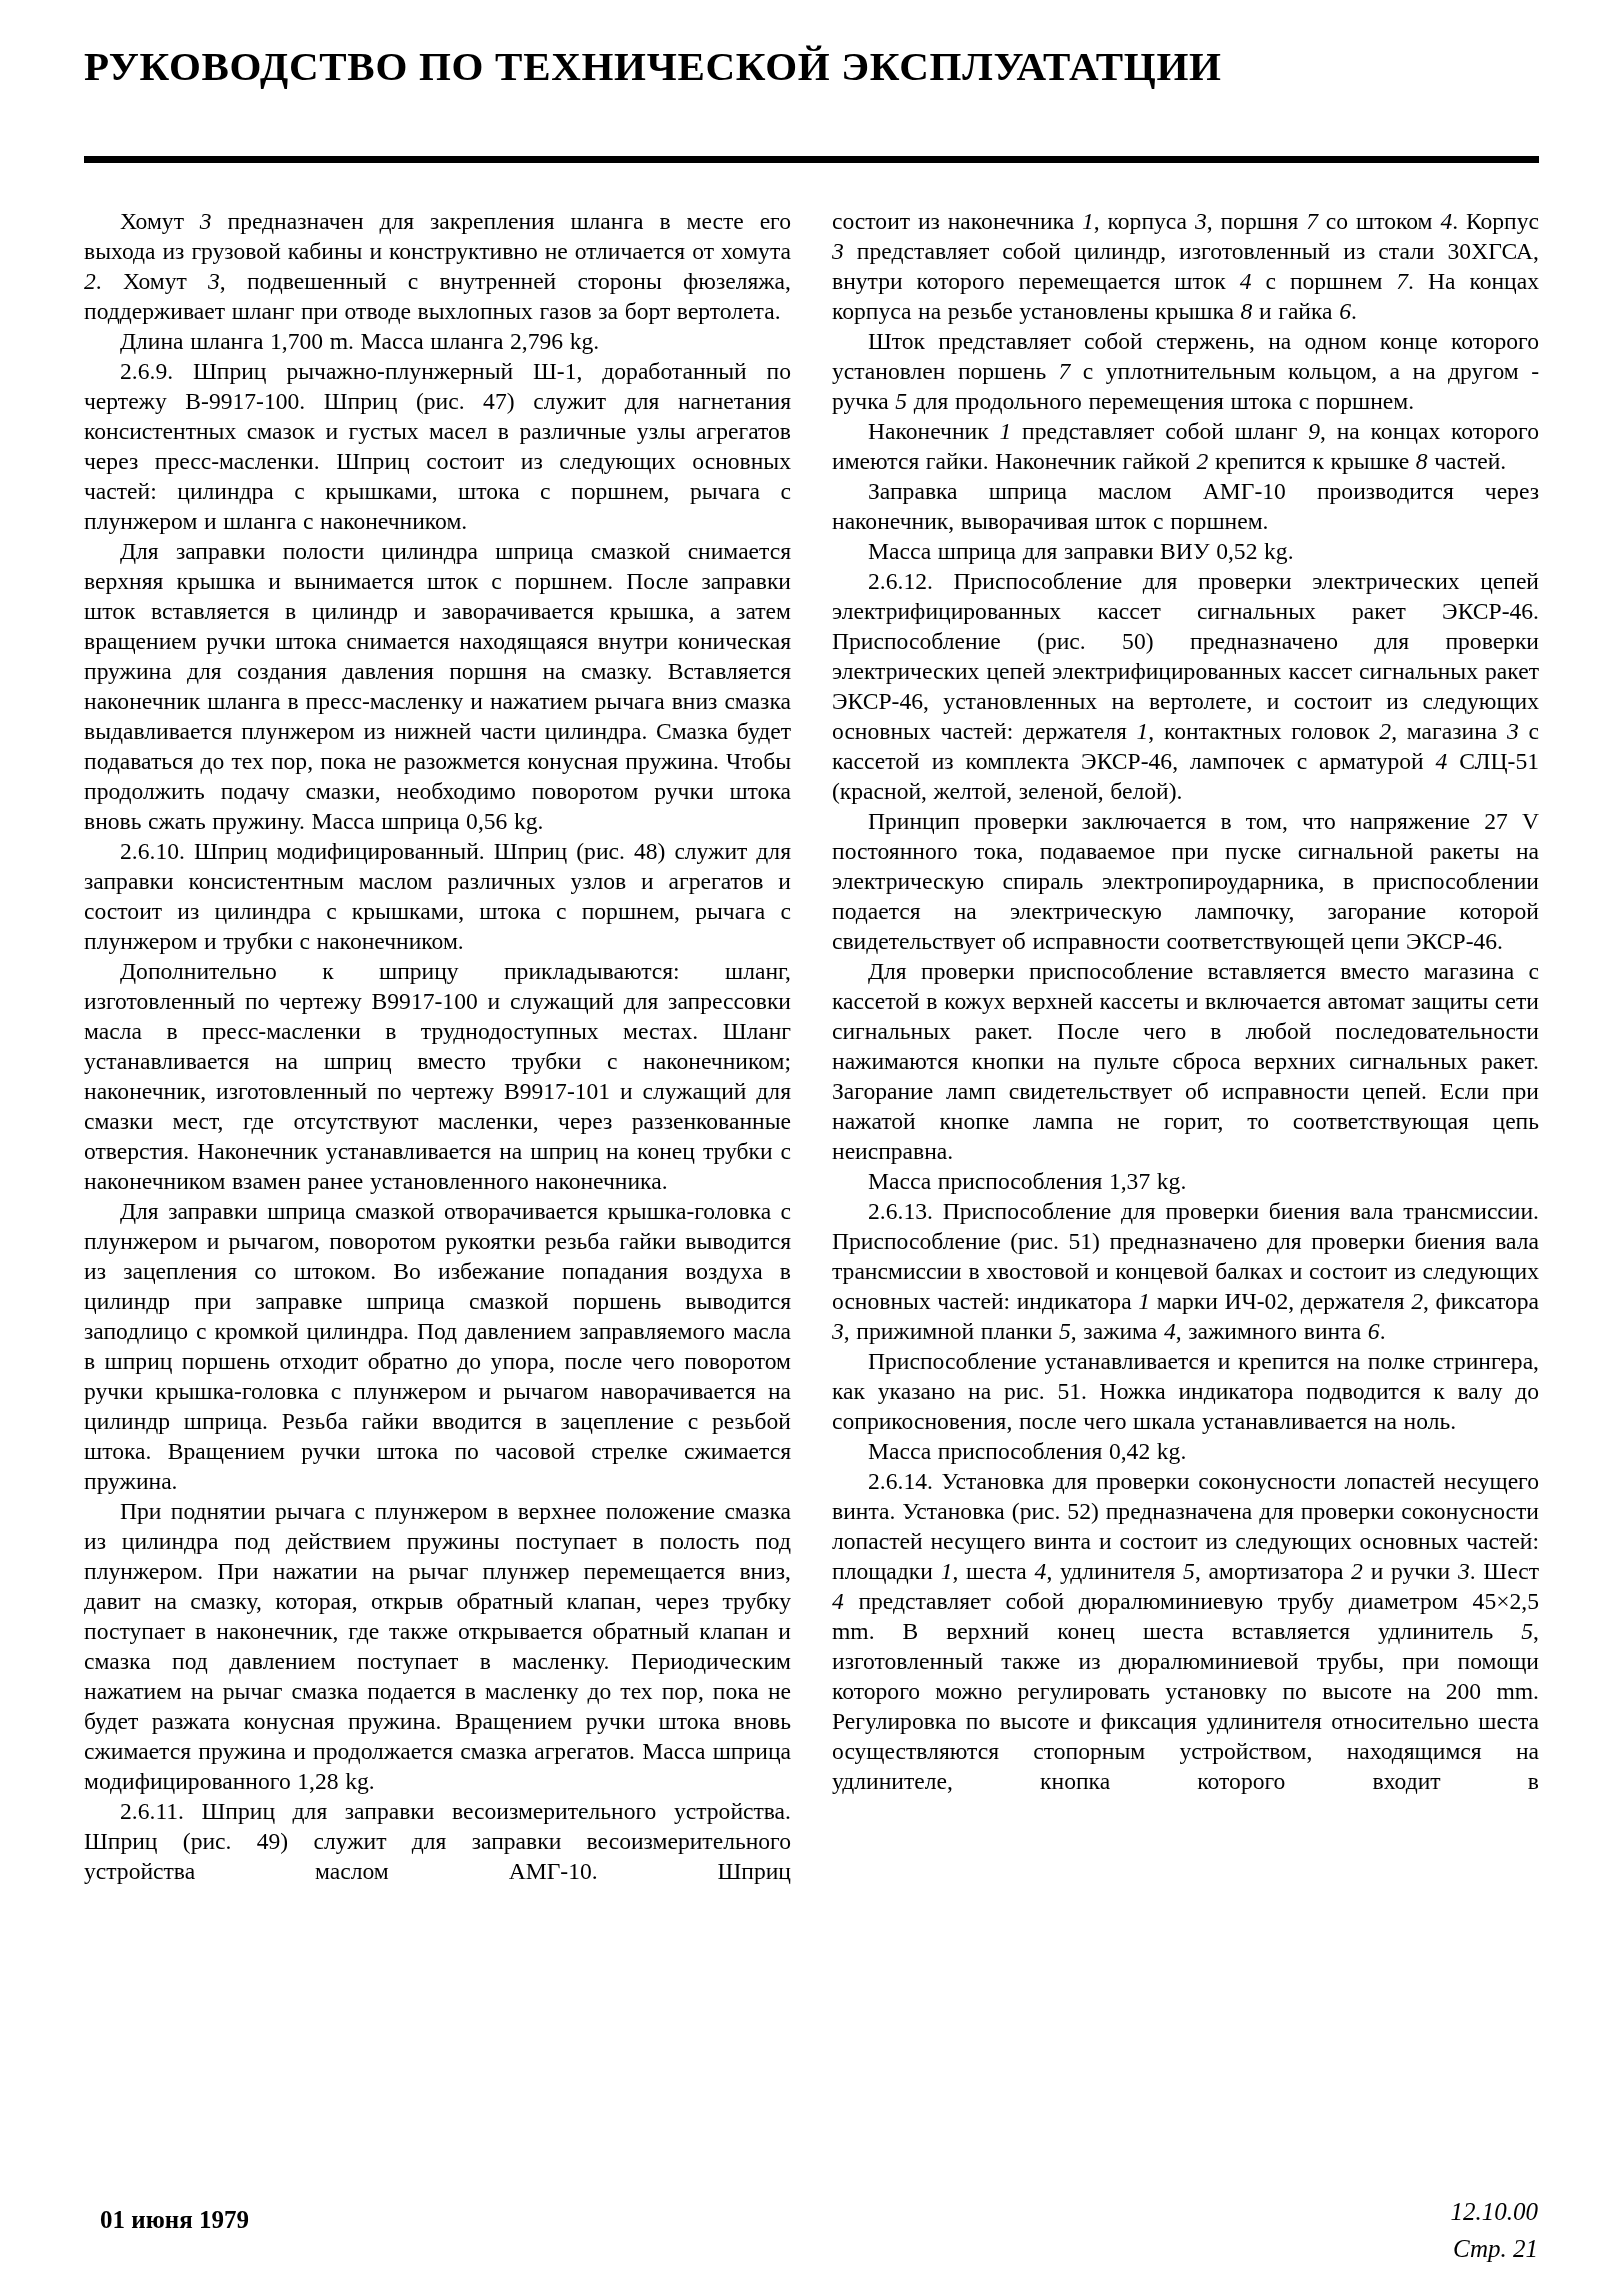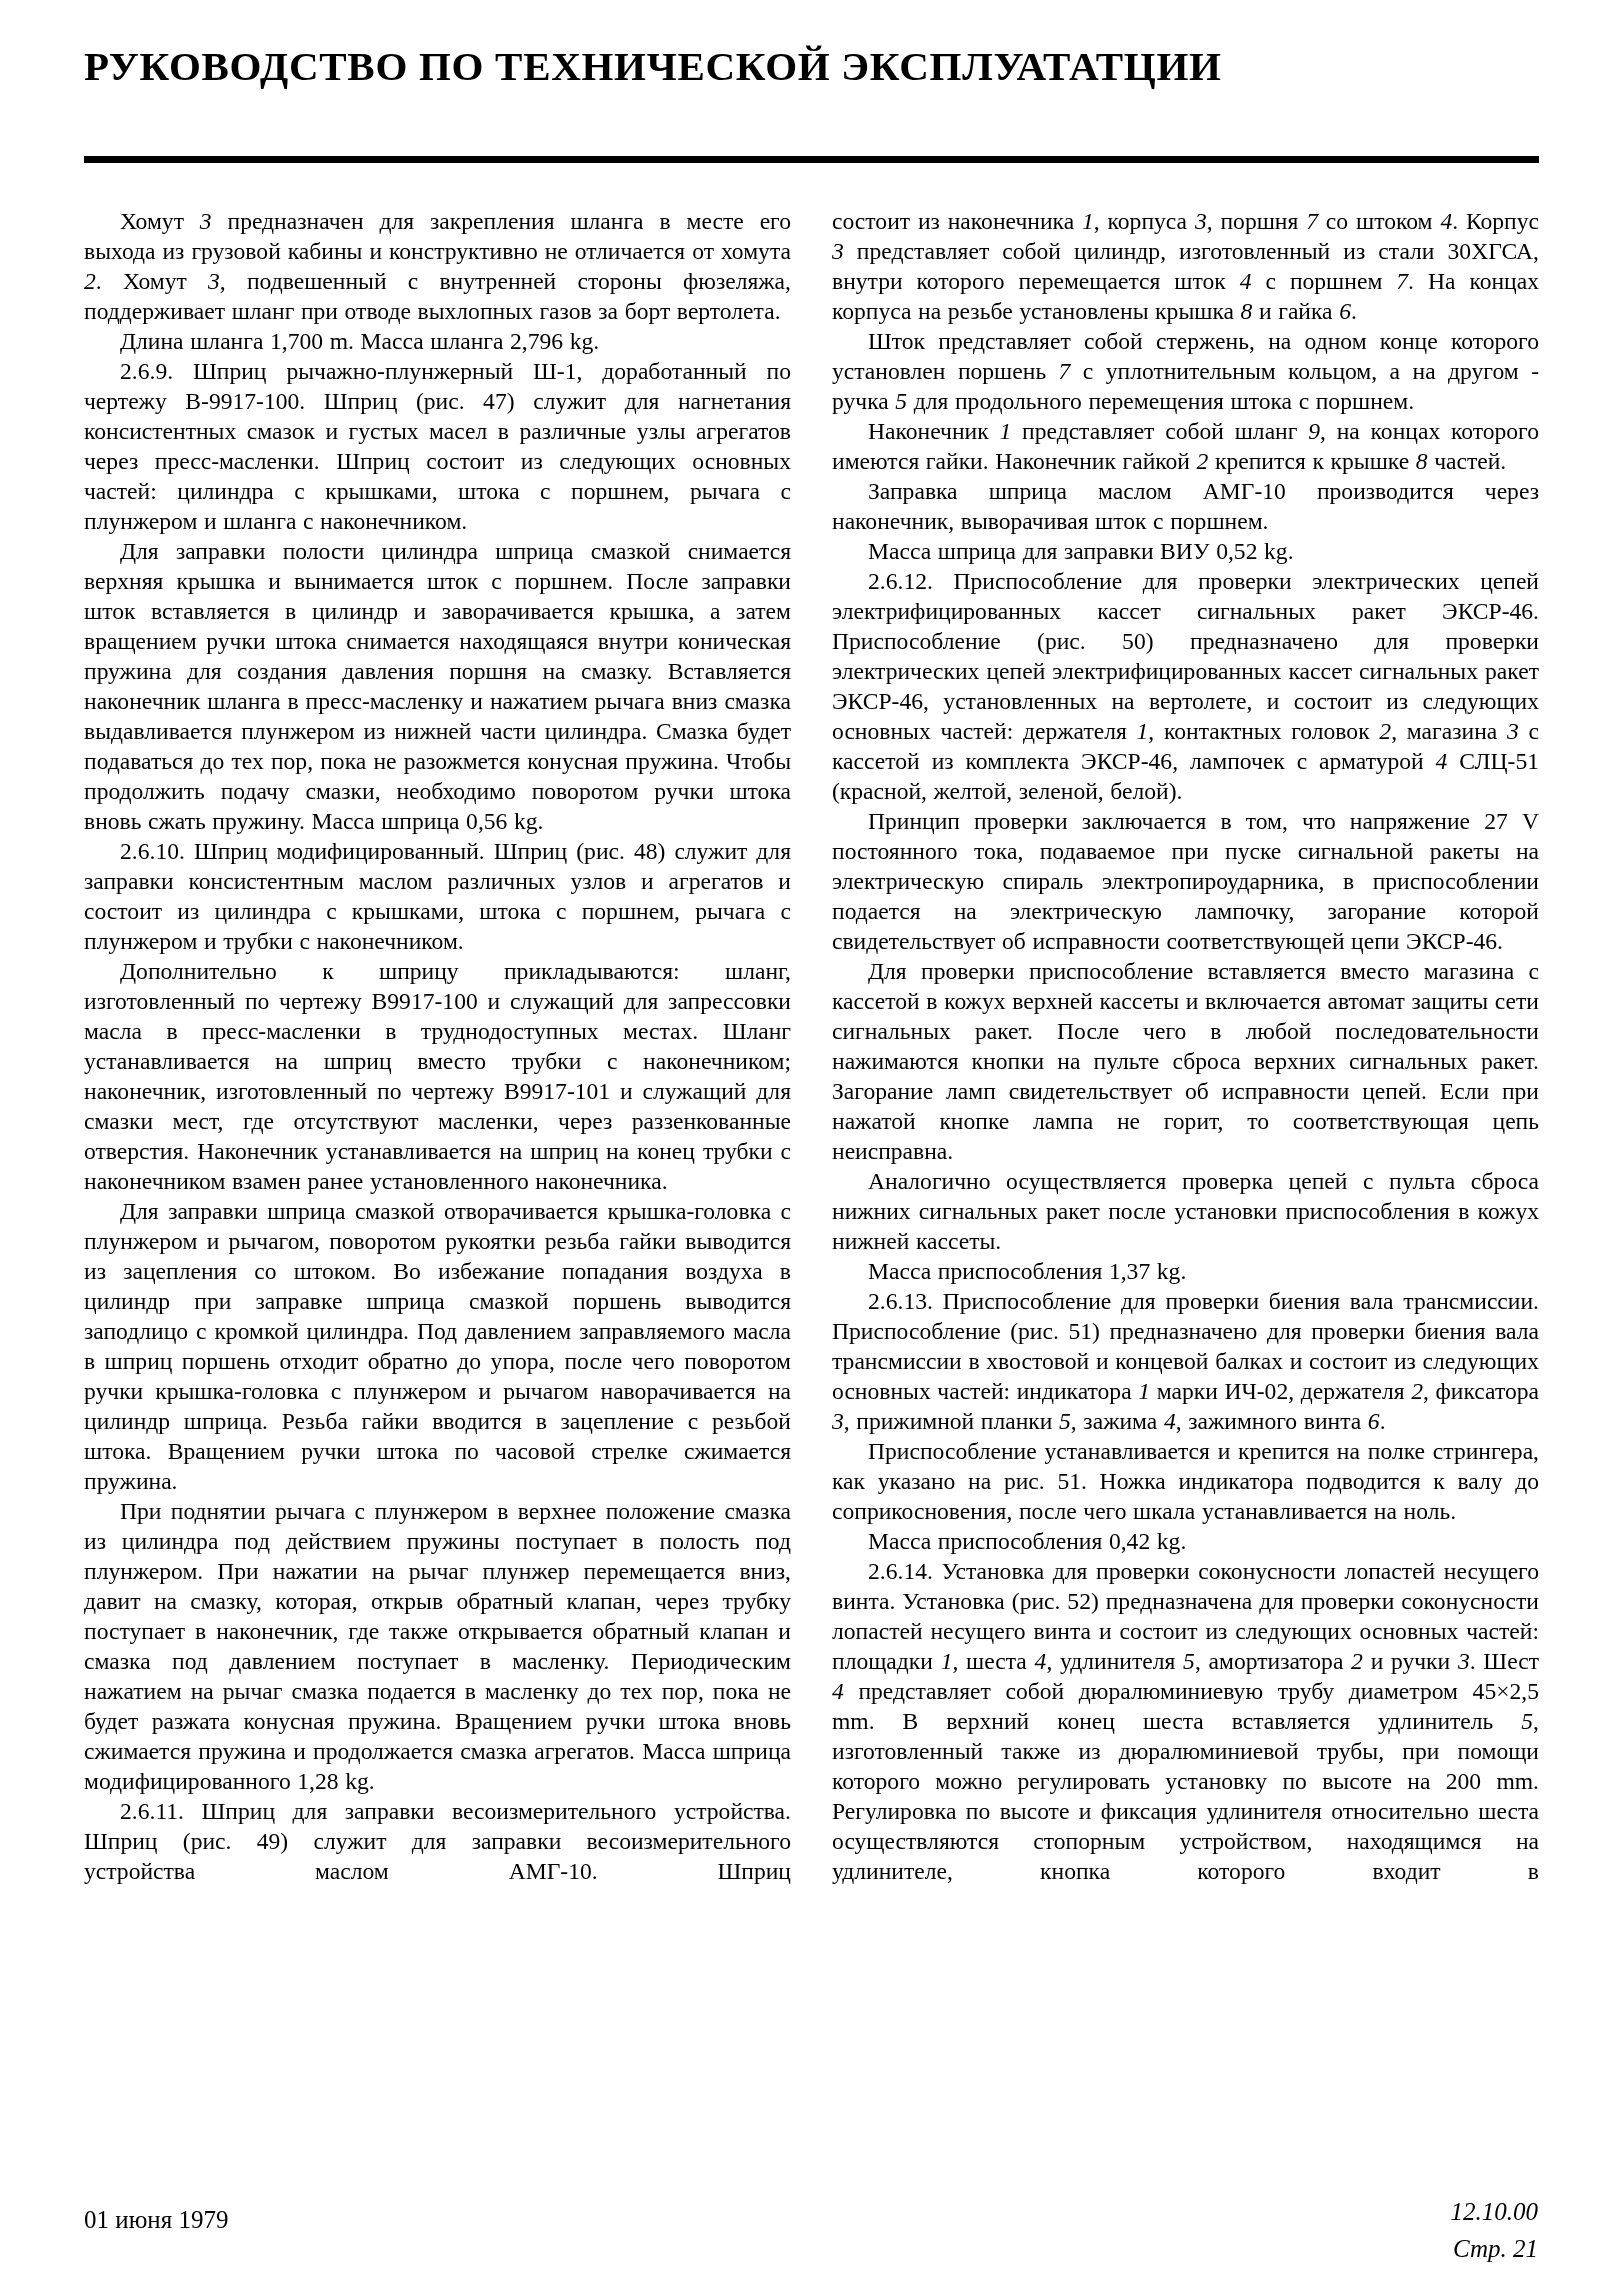--- a/index.html
+++ b/index.html
@@ -26,22 +26,23 @@
   .col { width: 707px; }
   .para {
     margin: 0; text-indent: 36px; text-align: justify;
     font-size: 23.6px; line-height: 30px;
     word-spacing: 0.7px;
   }
   .noindent { text-indent: 0; }
   .jlast { text-align-last: justify; }
   .para i { font-style: italic; }
   .footer-left {
-    position: absolute; left: 84px; top: 2206px;
+    position: absolute; left: 100px; top: 2206px;
     font-size: 25px;
+    font-weight: bold;
   }
   .footer-right {
     position: absolute; right: 84px; top: 2193px;
     text-align: right; font-size: 25px; line-height: 37px; font-style: italic;
   }
 </style>
 </head>
 <body>
 
 <div class="page-title">РУКОВОДСТВО ПО ТЕХНИЧЕСКОЙ ЭКСПЛУАТАТЦИИ</div>
@@ -62,21 +63,20 @@
     </div>
   <div class="col">
       <p class="para noindent"><span>состоит из наконечника </span><i>1</i><span>, корпуса </span><i>3</i><span>, поршня </span><i>7</i><span> со штоком </span><i>4</i><span>. Корпус </span><i>3</i><span> представляет собой цилиндр, изготовленный из стали 30ХГСА, внутри которого перемещается шток </span><i>4</i><span> с поршнем </span><i>7</i><span>. На концах корпуса на резьбе установлены крышка </span><i>8</i><span> и гайка </span><i>6</i><span>.</span></p>
       <p class="para"><span>Шток представляет собой стержень, на одном конце которого установлен поршень </span><i>7</i><span> с уплотнительным кольцом, а на другом - ручка </span><i>5</i><span> для продольного перемещения штока с поршнем.</span></p>
       <p class="para"><span>Наконечник </span><i>1</i><span> представляет собой шланг </span><i>9</i><span>, на концах которого имеются гайки. Наконечник гайкой </span><i>2</i><span> крепится к крышке </span><i>8</i><span> частей.</span></p>
       <p class="para"><span>Заправка шприца маслом АМГ-10 производится через наконечник, выворачивая шток с поршнем.</span></p>
       <p class="para"><span>Масса шприца для заправки ВИУ 0,52 kg.</span></p>
       <p class="para"><span>2.6.12. Приспособление для проверки электрических цепей электрифицированных кассет сигнальных ракет ЭКСР-46. Приспособление (рис. 50) предназначено для проверки электрических цепей электрифицированных кассет сигнальных ракет ЭКСР-46, установленных на вертолете, и состоит из следующих основных частей: держателя </span><i>1</i><span>, контактных головок </span><i>2</i><span>, магазина </span><i>3</i><span> с кассетой из комплекта ЭКСР-46, лампочек с арматурой </span><i>4</i><span> СЛЦ-51 (красной, желтой, зеленой, белой).</span></p>
       <p class="para"><span>Принцип проверки заключается в том, что напряжение 27 V постоянного тока, подаваемое при пуске сигнальной ракеты на электрическую спираль электропироударника, в приспособлении подается на электрическую лампочку, загорание которой свидетельствует об исправности соответствующей цепи ЭКСР-46.</span></p>
       <p class="para"><span>Для проверки приспособление вставляется вместо магазина с кассетой в кожух верхней кассеты и включается автомат защиты сети сигнальных ракет. После чего в любой последовательности нажимаются кнопки на пульте сброса верхних сигнальных ракет. Загорание ламп свидетельствует об исправности цепей. Если при нажатой кнопке лампа не горит, то соответствующая цепь неисправна.</span></p>
-      <p class="para"><span>Аналогично осуществляется проверка цепей с пульта сброса нижних сигнальных ракет после установки приспособления в кожух нижней кассеты.</span></p>
       <p class="para"><span>Масса приспособления 1,37 kg.</span></p>
       <p class="para"><span>2.6.13. Приспособление для проверки биения вала трансмиссии. Приспособление (рис. 51) предназначено для проверки биения вала трансмиссии в хвостовой и концевой балках и состоит из следующих основных частей: индикатора </span><i>1</i><span> марки ИЧ-02, держателя </span><i>2</i><span>, фиксатора </span><i>3</i><span>, прижимной планки </span><i>5</i><span>, зажима </span><i>4</i><span>, зажимного винта </span><i>6</i><span>.</span></p>
       <p class="para"><span>Приспособление устанавливается и крепится на полке стрингера, как указано на рис. 51. Ножка индикатора подводится к валу до соприкосновения, после чего шкала устанавливается на ноль.</span></p>
       <p class="para"><span>Масса приспособления 0,42 kg.</span></p>
       <p class="para jlast"><span>2.6.14. Установка для проверки соконусности лопастей несущего винта. Установка (рис. 52) предназначена для проверки соконусности лопастей несущего винта и состоит из следующих основных частей: площадки </span><i>1</i><span>, шеста </span><i>4</i><span>, удлинителя </span><i>5</i><span>, амортизатора </span><i>2</i><span> и ручки </span><i>3</i><span>. Шест </span><i>4</i><span> представляет собой дюралюминиевую трубу диаметром 45×2,5 mm. В верхний конец шеста вставляется удлинитель </span><i>5</i><span>, изготовленный также из дюралюминиевой трубы, при помощи которого можно регулировать установку по высоте на 200 mm. Регулировка по высоте и фиксация удлинителя относительно шеста осуществляются стопорным устройством, находящимся на удлинителе, кнопка которого входит в</span></p>
     </div>
 </div>
 
 <div class="footer-left">01 июня 1979</div>
 

